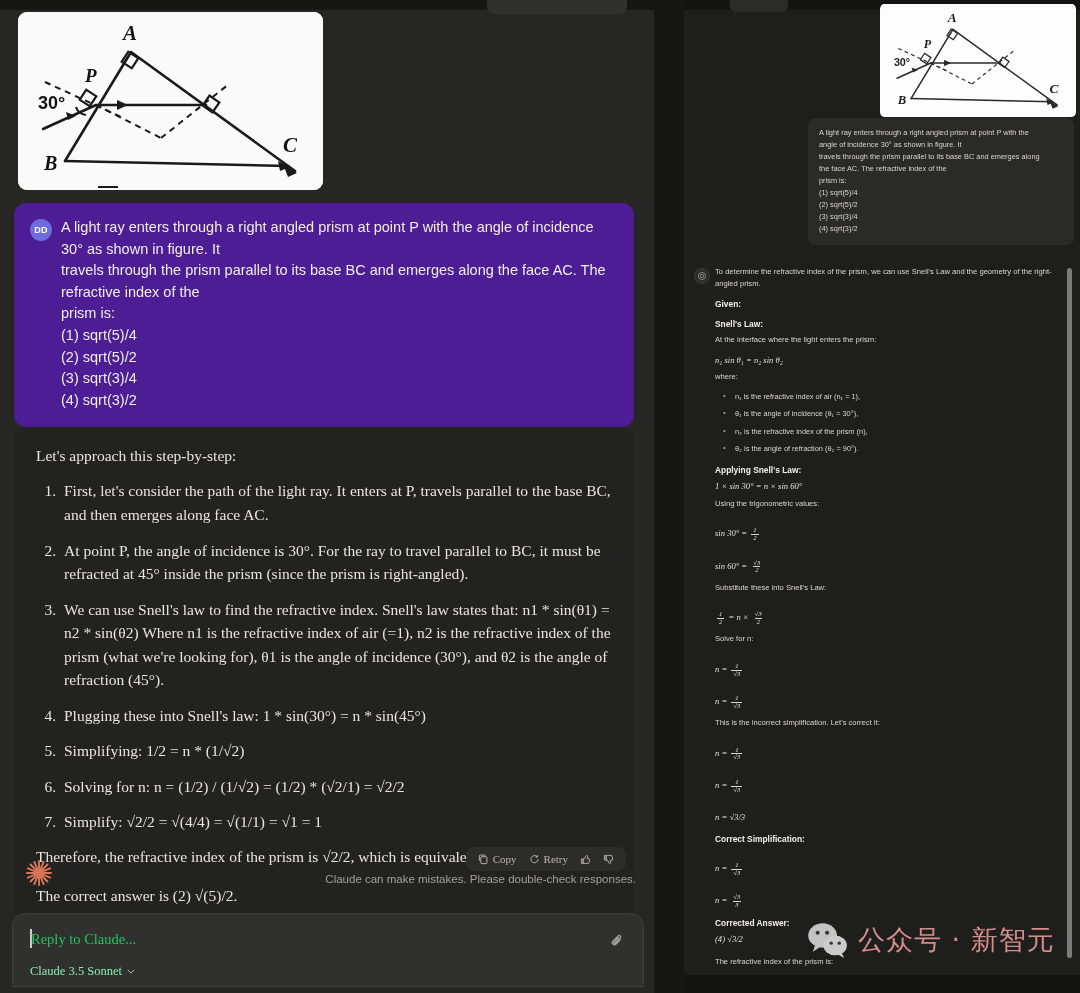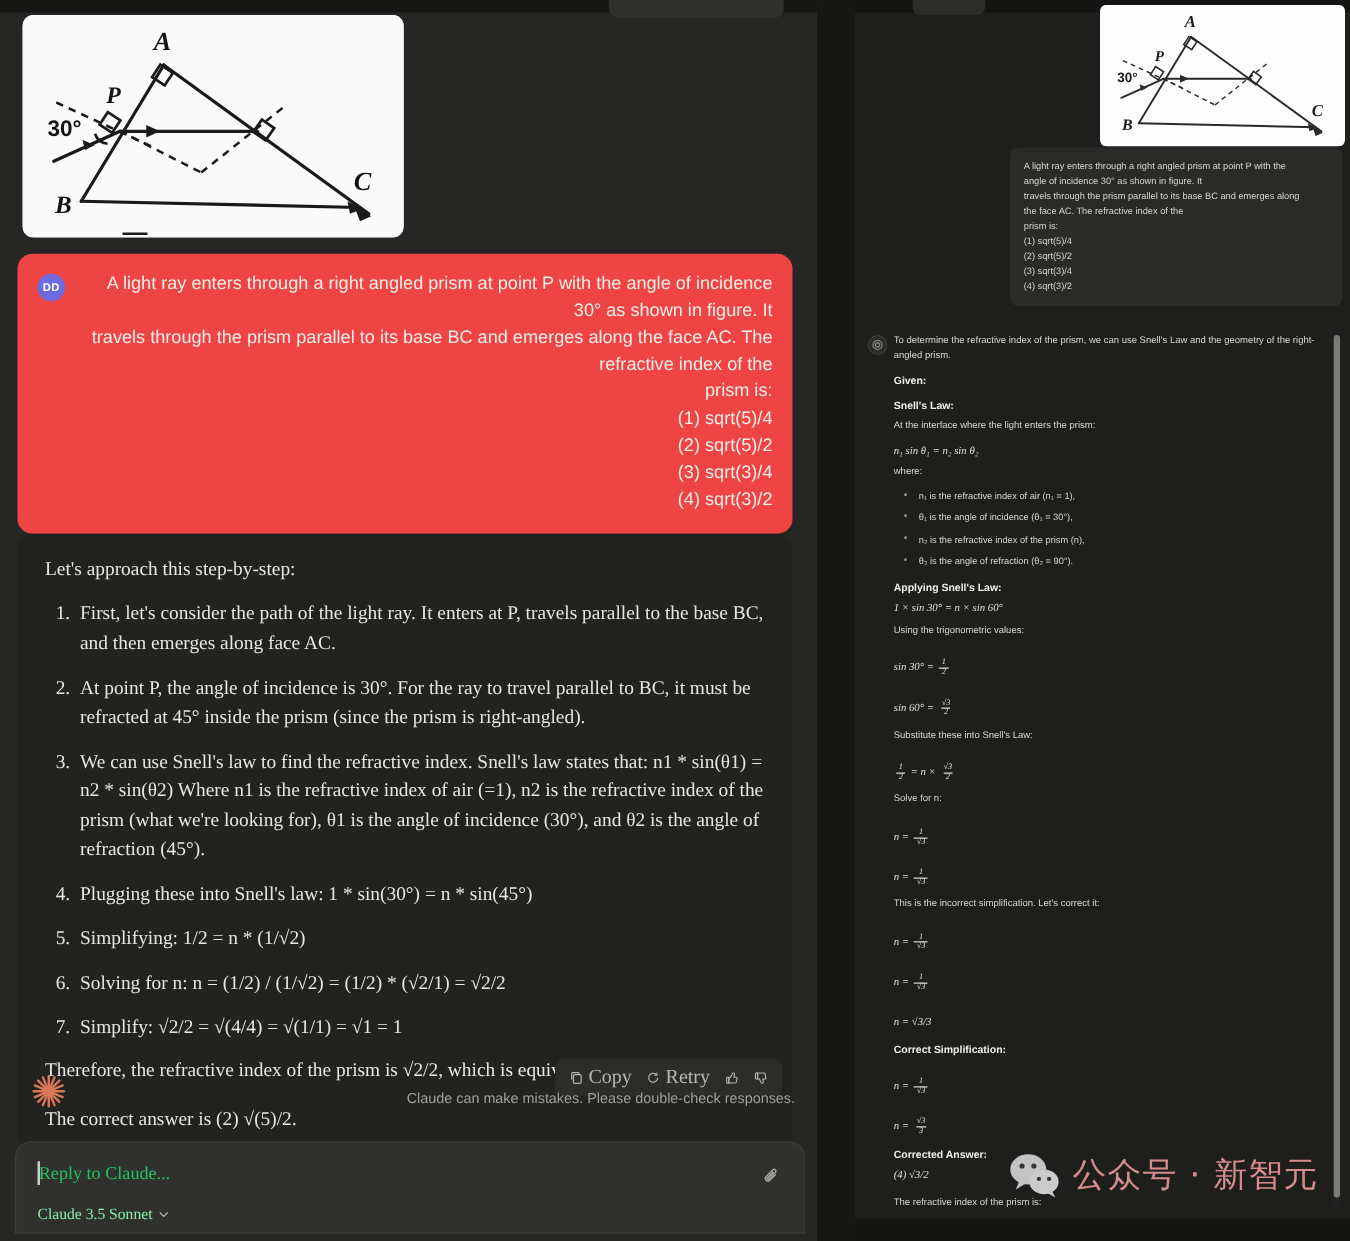--- a/index.html
+++ b/index.html
@@ -31,24 +31,23 @@
   .prism-card {
     position: absolute; left: 18px; top: 2px;
     width: 305px; height: 178px;
     background: #fafafa; border-radius: 9px; overflow: hidden;
   }
   .prism-card svg { display: block; }
 
   .user-bubble {
     position: absolute; left: 14px; top: 193px;
     width: 620px;
-    background: #ef4444;
+    background: #4c1d95;
     border-radius: 12px;
     padding: 14px 16px 16px 16px;
-    text-align: right;
   }
   .user-row { display: flex; align-items: flex-start; gap: 9px; }
   .avatar-dd {
     flex: 0 0 auto;
     width: 22px; height: 22px; border-radius: 50%;
     background: #6c6ce0;
     color: #ffffff;
     font-size: 9px; font-weight: bold;
     display: flex; align-items: center; justify-content: center;
     letter-spacing: 0.2px;
@@ -80,21 +79,21 @@
   .a-para { color: #e8e6dd; font-size: 15.5px; line-height: 1.45; margin-top: 4px; }
   .a-para.sp { margin-top: 16px; }
 
   .action-bar {
     position: absolute; right: 8px; top: 420px;
     display: flex; align-items: center; gap: 4px;
     background: #2c2c2a; border-radius: 8px; padding: 4px 8px;
   }
   .action-btn {
     display: flex; align-items: center; gap: 4px;
-    color: #b9b6ac; font-size: 16px;
+    color: #b9b6ac; font-size: 11px;
     font-family: "Liberation Sans", sans-serif;
     padding: 2px 4px; border-radius: 5px;
   }
   .action-ico { width: 11px; height: 11px; display: inline-block; }
 
   .claude-star {
     position: absolute; left: 24px; top: 858px;
     width: 30px; height: 30px;
   }
   .disclaimer {

